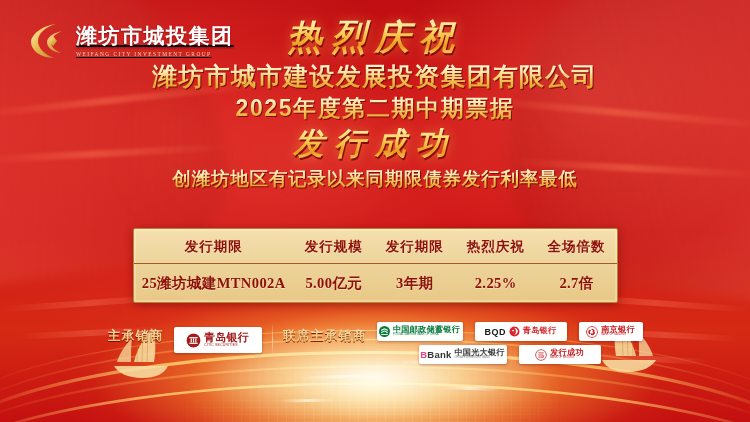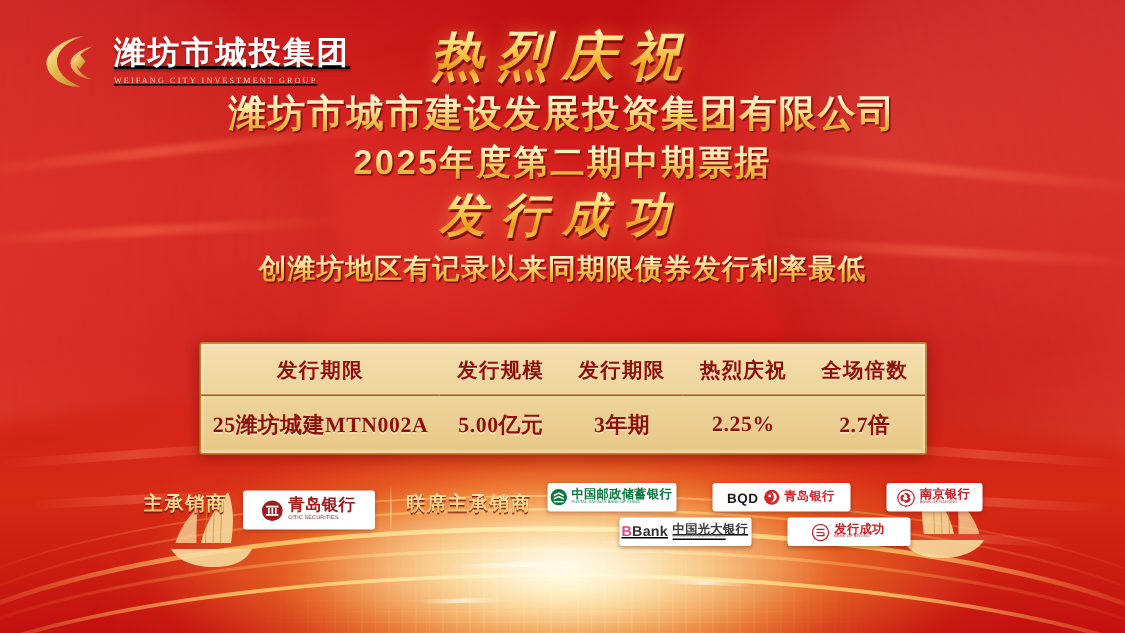--- a/index.html
+++ b/index.html
@@ -148,30 +148,30 @@
   }
   .lc-cn { font-family:"Liberation Sans",sans-serif; font-weight:bold; line-height:1.05; letter-spacing:0.2px; }
   .lc-en { font-family:"Liberation Sans",sans-serif; line-height:1.05; letter-spacing:0.1px; }
   .lc-stack { display:flex; flex-direction:column; justify-content:center; }
 
   #citic-card { width:88px; height:26px; margin-top:9px; }
   #citic-card .lc-cn { font-size:11px; color:#a41b1b; }
   #citic-card .lc-en { font-size:3.6px; color:#a41b1b; }
 
   .jlu-wrap { display:flex; flex-direction:column; gap:4px; align-items:center; padding-top:4px; }
-  .jlu-row { display:flex; gap:24px; align-items:center; }
+  .jlu-row { display:flex; gap:12px; align-items:center; }
   .bank-card { height:19px; }
   .bank-card .lc-cn { font-size:8.2px; }
   .bank-card .lc-en { font-size:2.6px; }
 
   #psbc-card   { width:86px; }  #psbc-card .lc-cn{color:#0a7a3c;} #psbc-card .lc-en{color:#0a7a3c;}
   #bqd-card    { width:92px; }  #bqd-card .lc-cn{color:#d8262c;}
   #bqd-card .bqd-word { font-family:"Liberation Sans",sans-serif; font-weight:bold; font-size:9px; color:#1a1a1a; letter-spacing:0.4px; }
   #nanjing-card{ width:64px; }  #nanjing-card .lc-cn{color:#c81d24;} #nanjing-card .lc-en{color:#c81d24;}
-  #ceb-card    { width:88px;text-decoration:underline; }  #ceb-card .lc-cn{color:#3b3b3b;} #ceb-card .lc-en{color:#7a7a7a;}
+  #ceb-card    { width:88px; }  #ceb-card .lc-cn{color:#3b3b3b;} #ceb-card .lc-en{color:#7a7a7a;}
   #ceb-card .ceb-word { font-family:"Liberation Sans",sans-serif; font-weight:bold; font-size:9.5px; color:#333; letter-spacing:0.2px; }
   #ceb-card .ceb-b { color:#e8467c; }
   #bob-card    { width:82px; }  #bob-card .lc-cn{color:#c81d24;} #bob-card .lc-en{color:#c81d24;}
 
   .mark-circle { flex:0 0 auto; border-radius:50%; display:block; }
 </style>
 </head>
 <body>
 
 <div id="poster">

